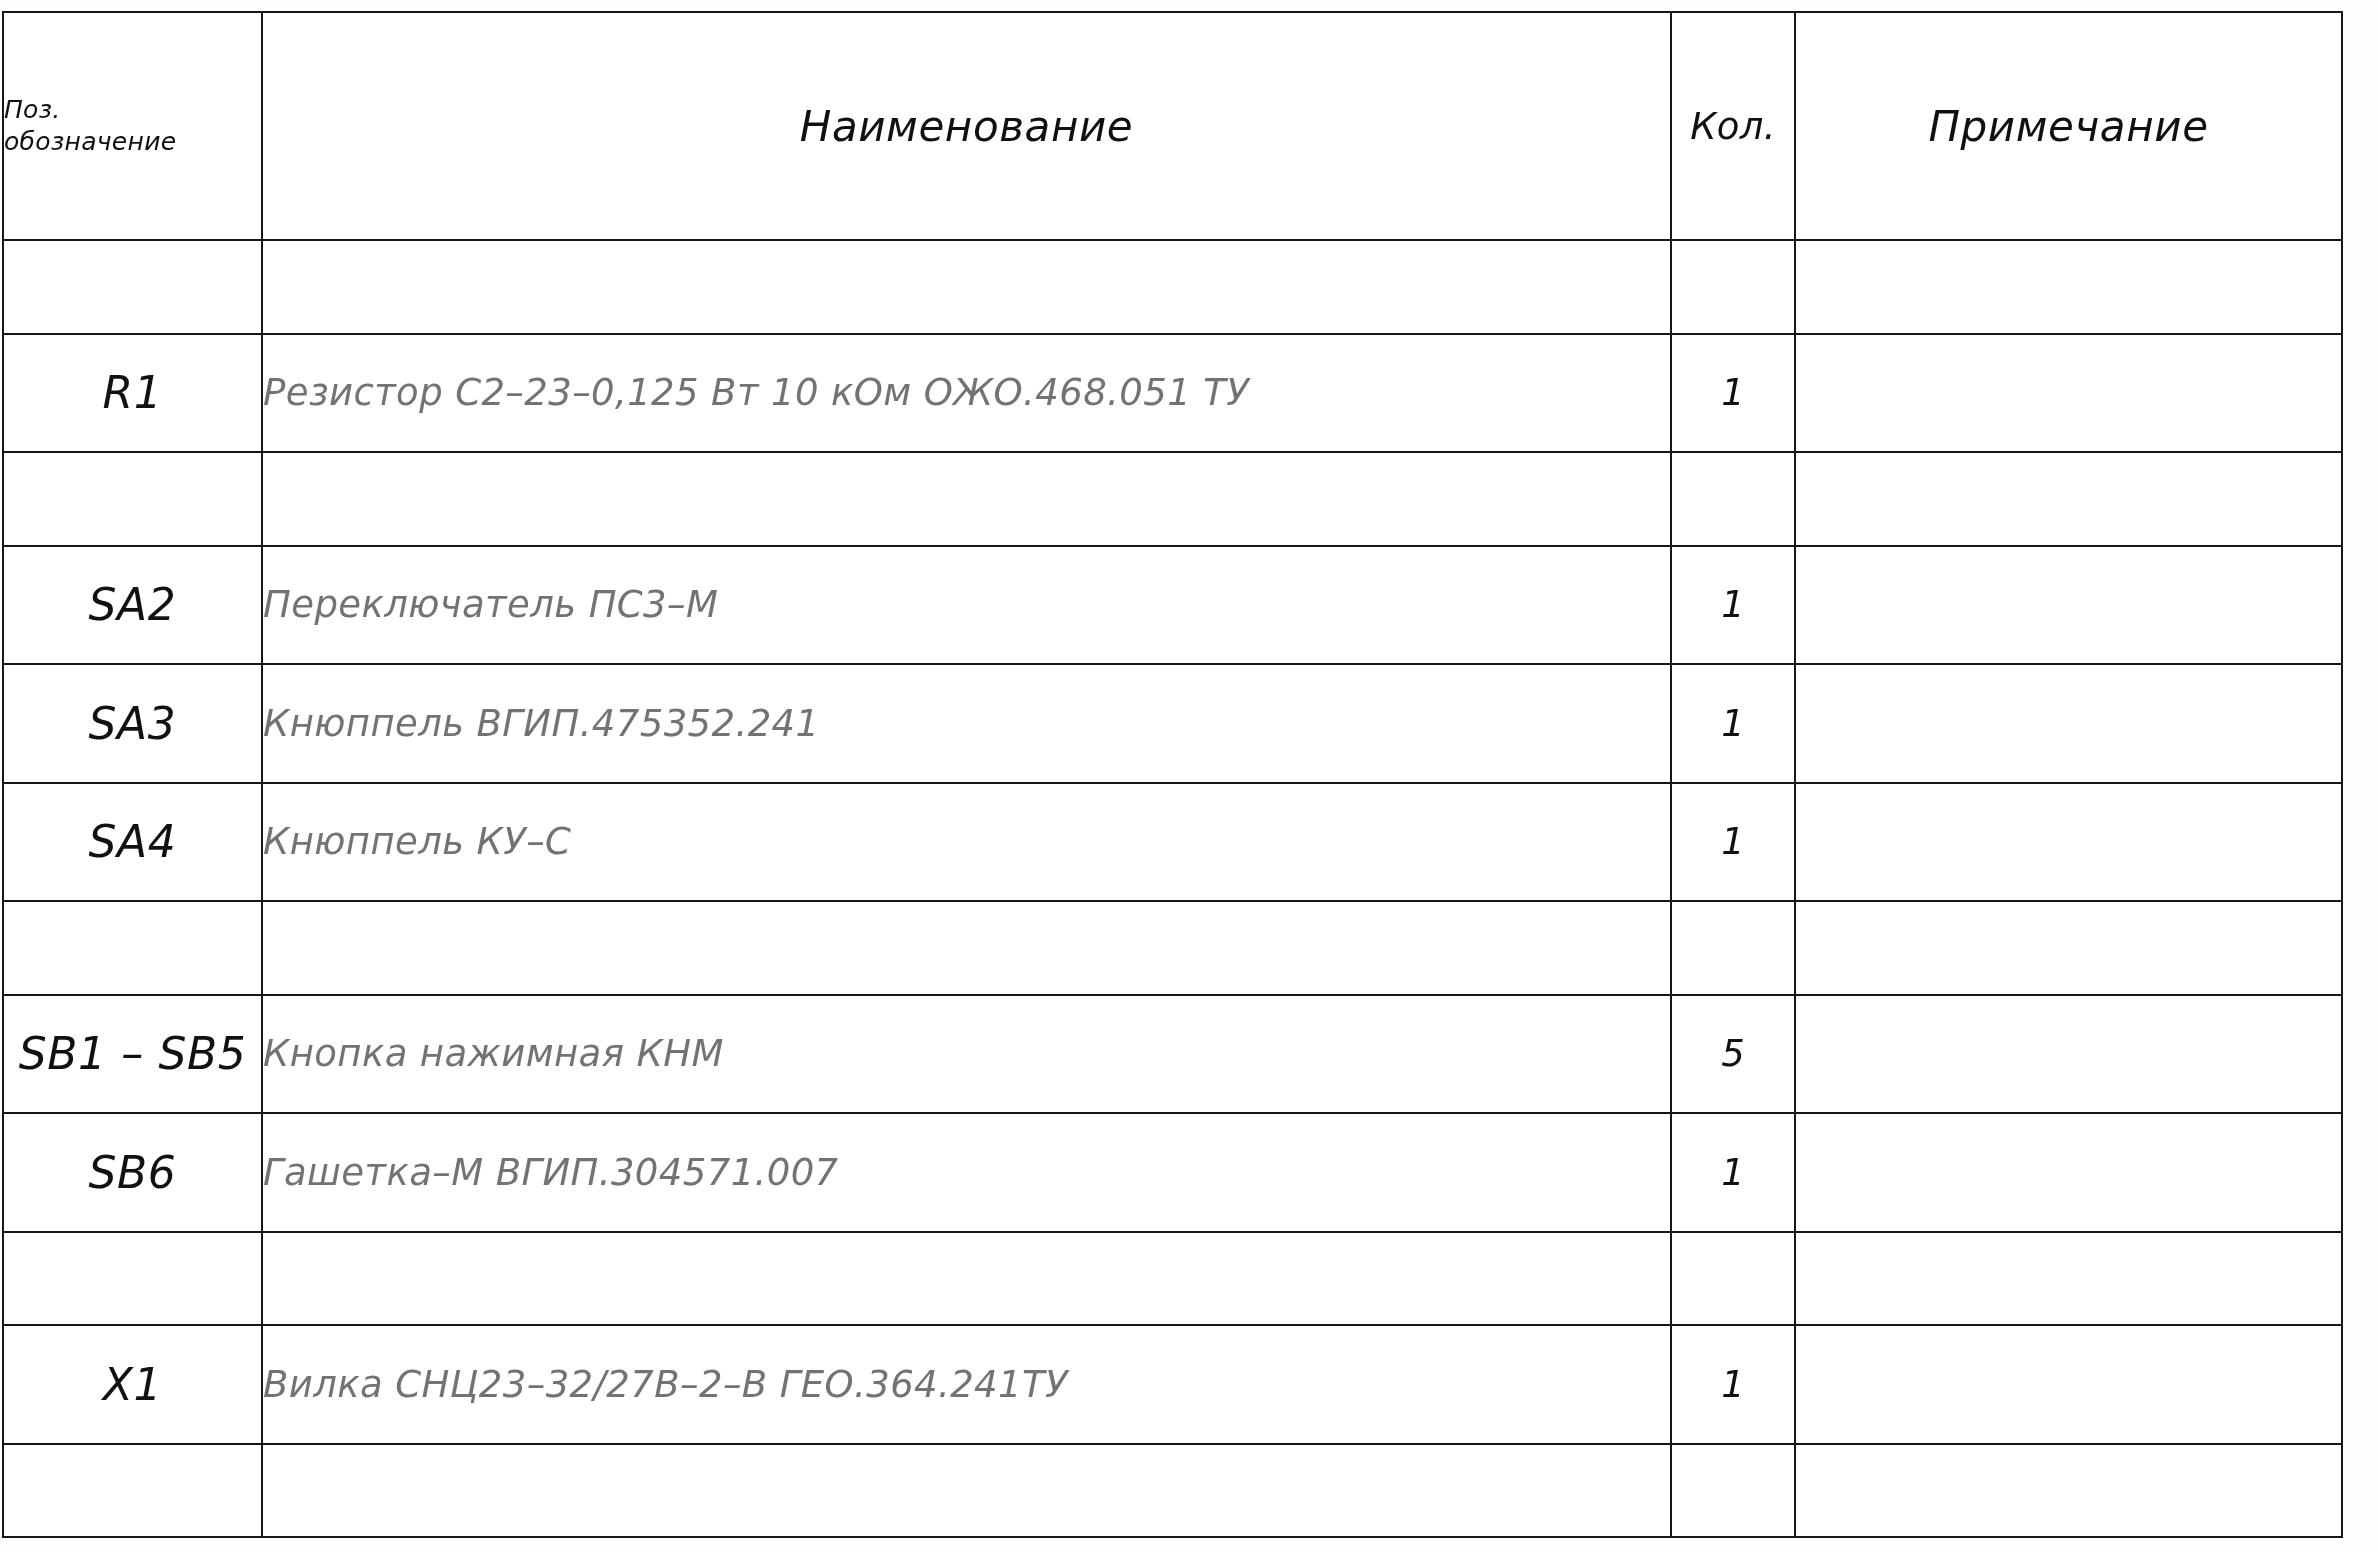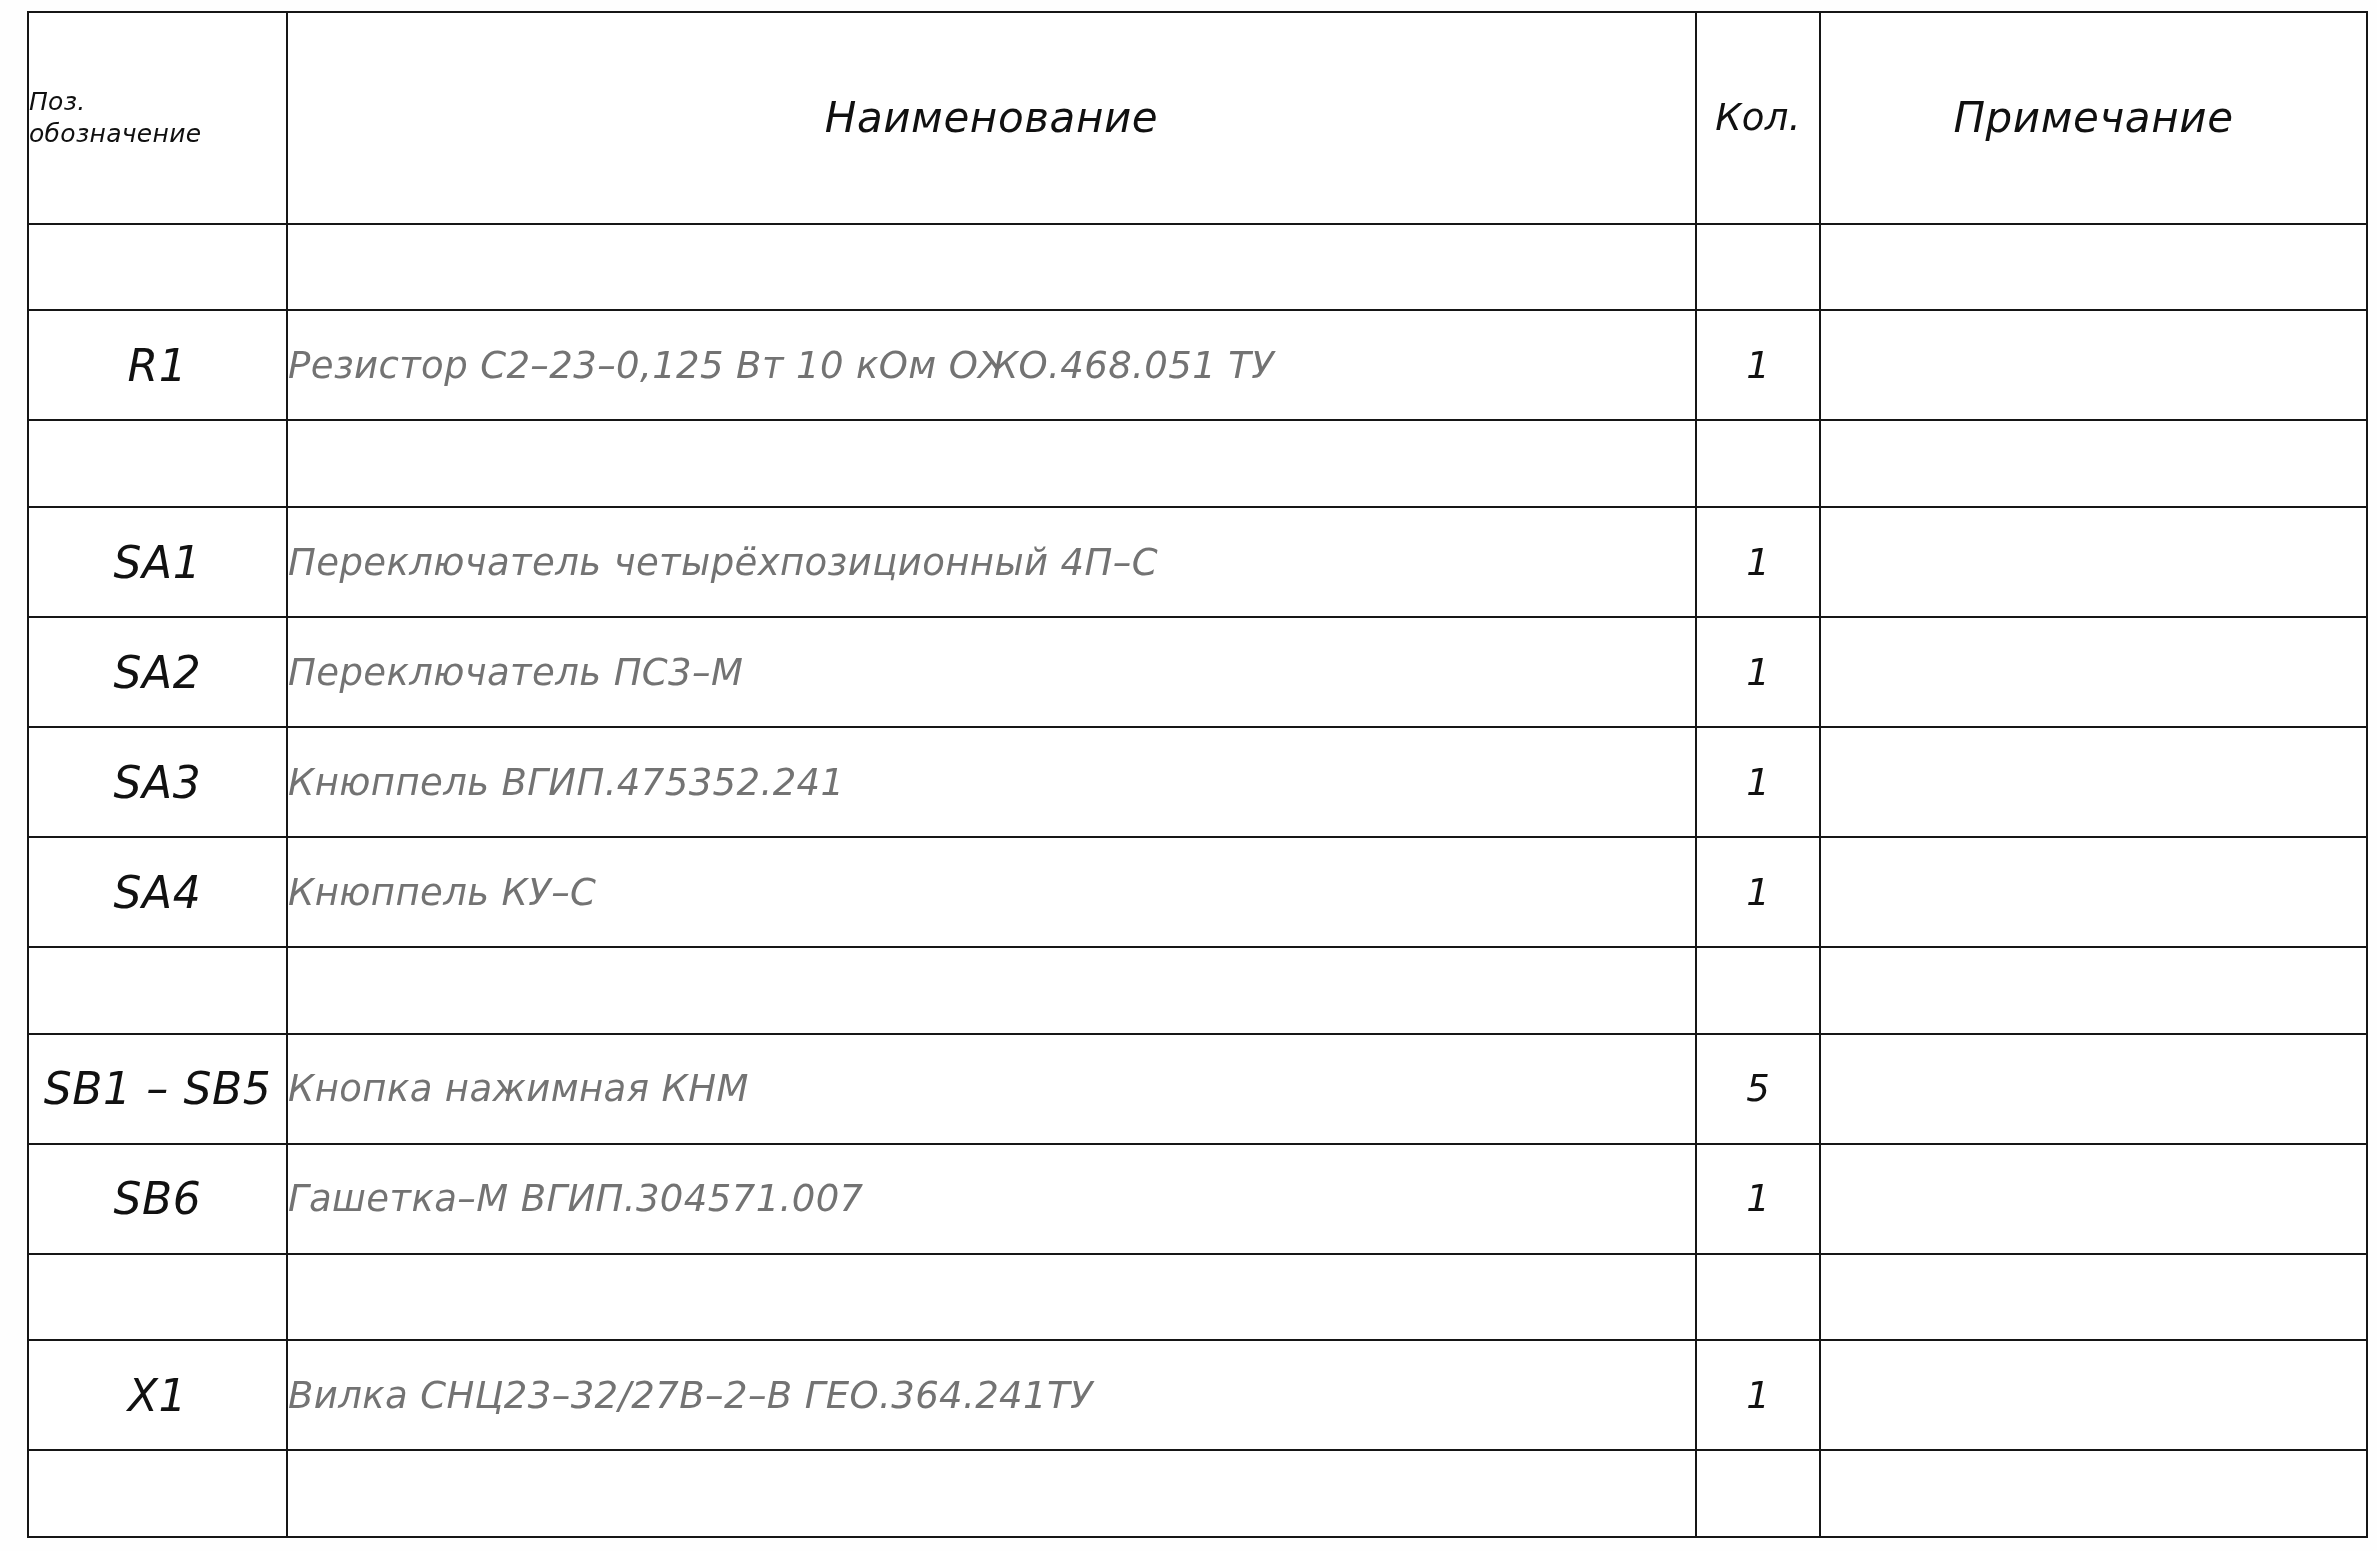--- a/index.html
+++ b/index.html
@@ -18,21 +18,21 @@
     position: relative;
     width: 2377px;
     height: 1552px;
     background: #fefefe;
     overflow: hidden;
   }
 
   
   .spec-table {
     position: absolute;
-    left: 27px;
+    left: 2px;
     top: 11px;
     width: 2340px;
     height: 1527px;
     border-collapse: collapse;
     table-layout: fixed;
     background: #ffffff;
   }
 
   .spec-table td, .spec-table th {
     border: 2.5px solid #161616;
@@ -143,26 +143,20 @@
           <td class="cell-qty">1</td>
           <td class="cell-note"></td>
         </tr>
         <tr class="spacer">
           <td class="cell-pos"></td>
           <td class="cell-name"></td>
           <td class="cell-qty"></td>
           <td class="cell-note"></td>
         </tr>
         <tr class="data">
-          <td class="cell-pos">SA1</td>
-          <td class="cell-name">Переключатель  четырёхпозиционный  4П–С</td>
-          <td class="cell-qty">1</td>
-          <td class="cell-note"></td>
-        </tr>
-        <tr class="data">
           <td class="cell-pos">SA2</td>
           <td class="cell-name">Переключатель ПС3–М</td>
           <td class="cell-qty">1</td>
           <td class="cell-note"></td>
         </tr>
         <tr class="data">
           <td class="cell-pos">SA3</td>
           <td class="cell-name">Кнюппель ВГИП.475352.241</td>
           <td class="cell-qty">1</td>
           <td class="cell-note"></td>

